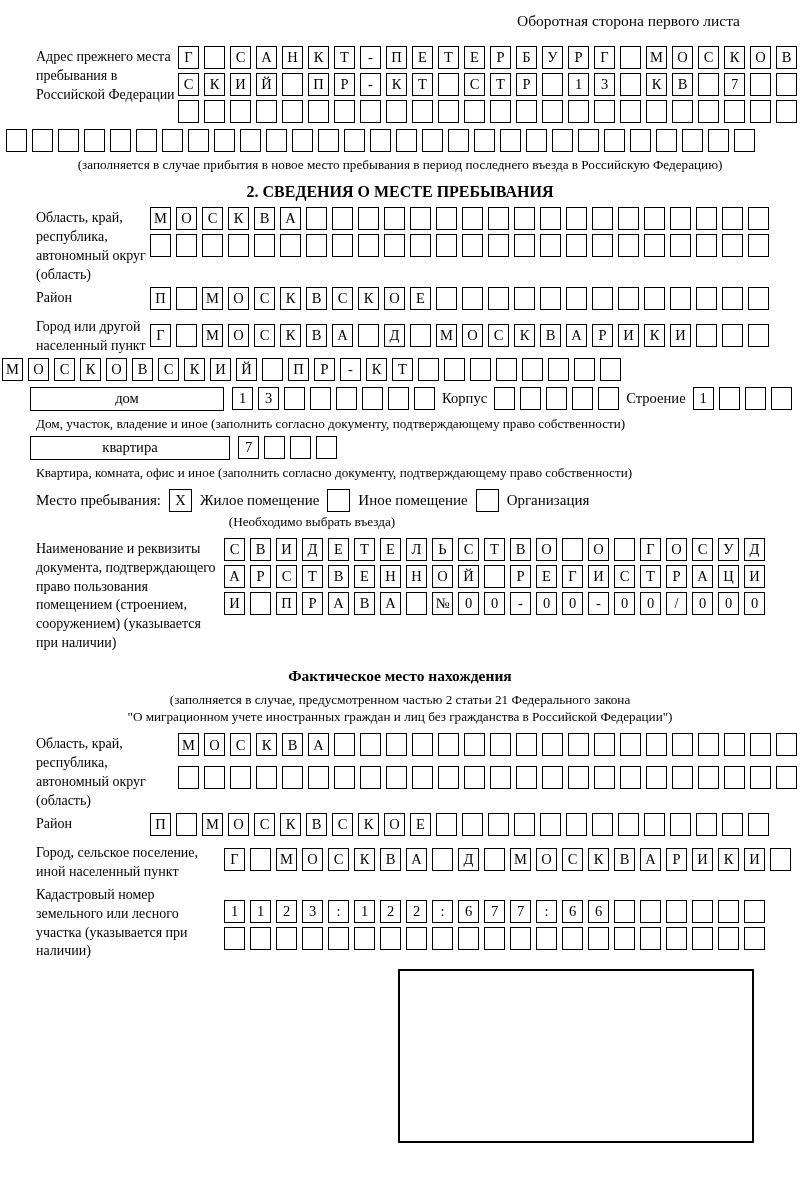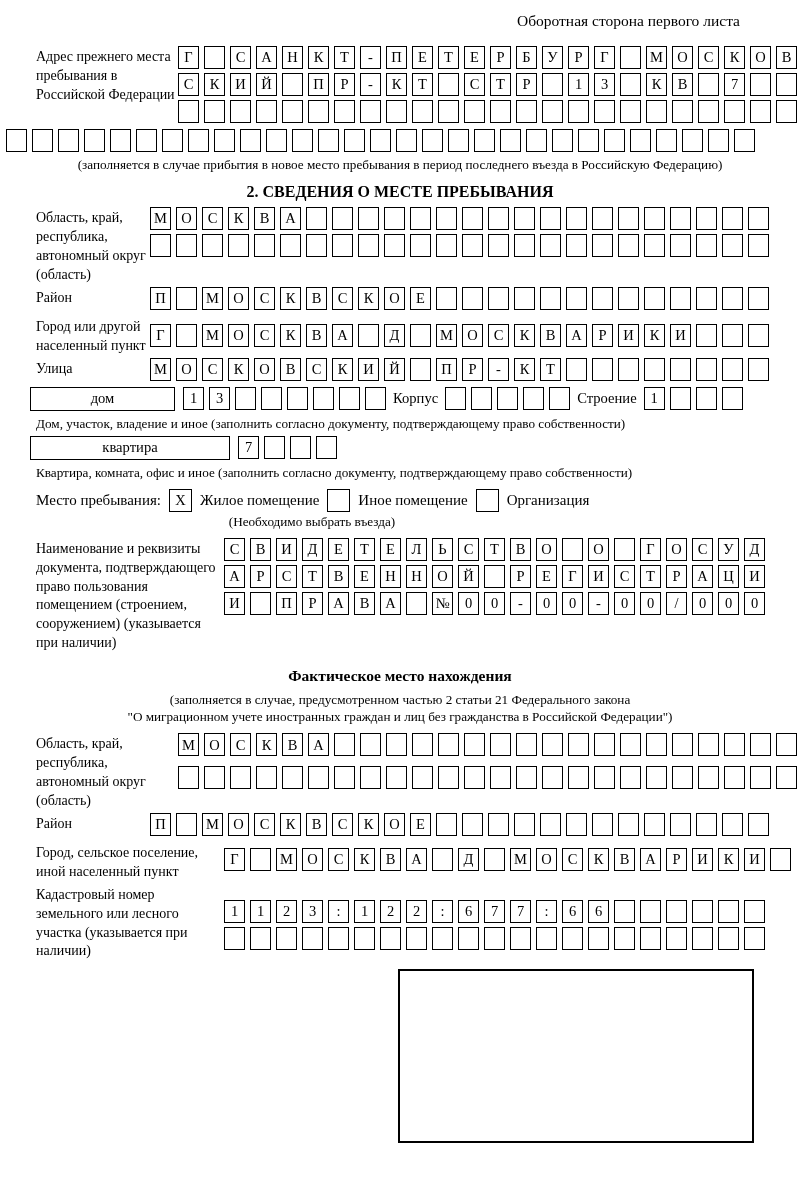--- a/index.html
+++ b/index.html
@@ -266,21 +266,20 @@
         <div class="cell">К</div>
         <div class="cell">И</div>
         <div class="cell"></div>
         <div class="cell"></div>
         <div class="cell"></div>
       </div>
   </div>
 </div>
 
 <div class="field">
-  <div class="flabel">Улица</div>
   <div class="rows">
     <div class="box-row">
         <div class="cell">М</div>
         <div class="cell">О</div>
         <div class="cell">С</div>
         <div class="cell">К</div>
         <div class="cell">О</div>
         <div class="cell">В</div>
         <div class="cell">С</div>
         <div class="cell">К</div>
@@ -298,21 +297,21 @@
         <div class="cell"></div>
         <div class="cell"></div>
         <div class="cell"></div>
         <div class="cell"></div>
         <div class="cell"></div>
       </div>
   </div>
 </div>
 
 <div class="dom-row">
-  <div class="label-box" style="width:145px;margin-left:28px;margin-right:8px;">дом</div>
+  <div class="label-box" style="width:194px;margin-left:28px;margin-right:8px;">дом</div>
   <div class="box-row" style="margin-bottom:0;">
       <div class="cell">1</div>
       <div class="cell">3</div>
       <div class="cell"></div>
       <div class="cell"></div>
       <div class="cell"></div>
       <div class="cell"></div>
       <div class="cell"></div>
       <div class="cell"></div>
     </div>

